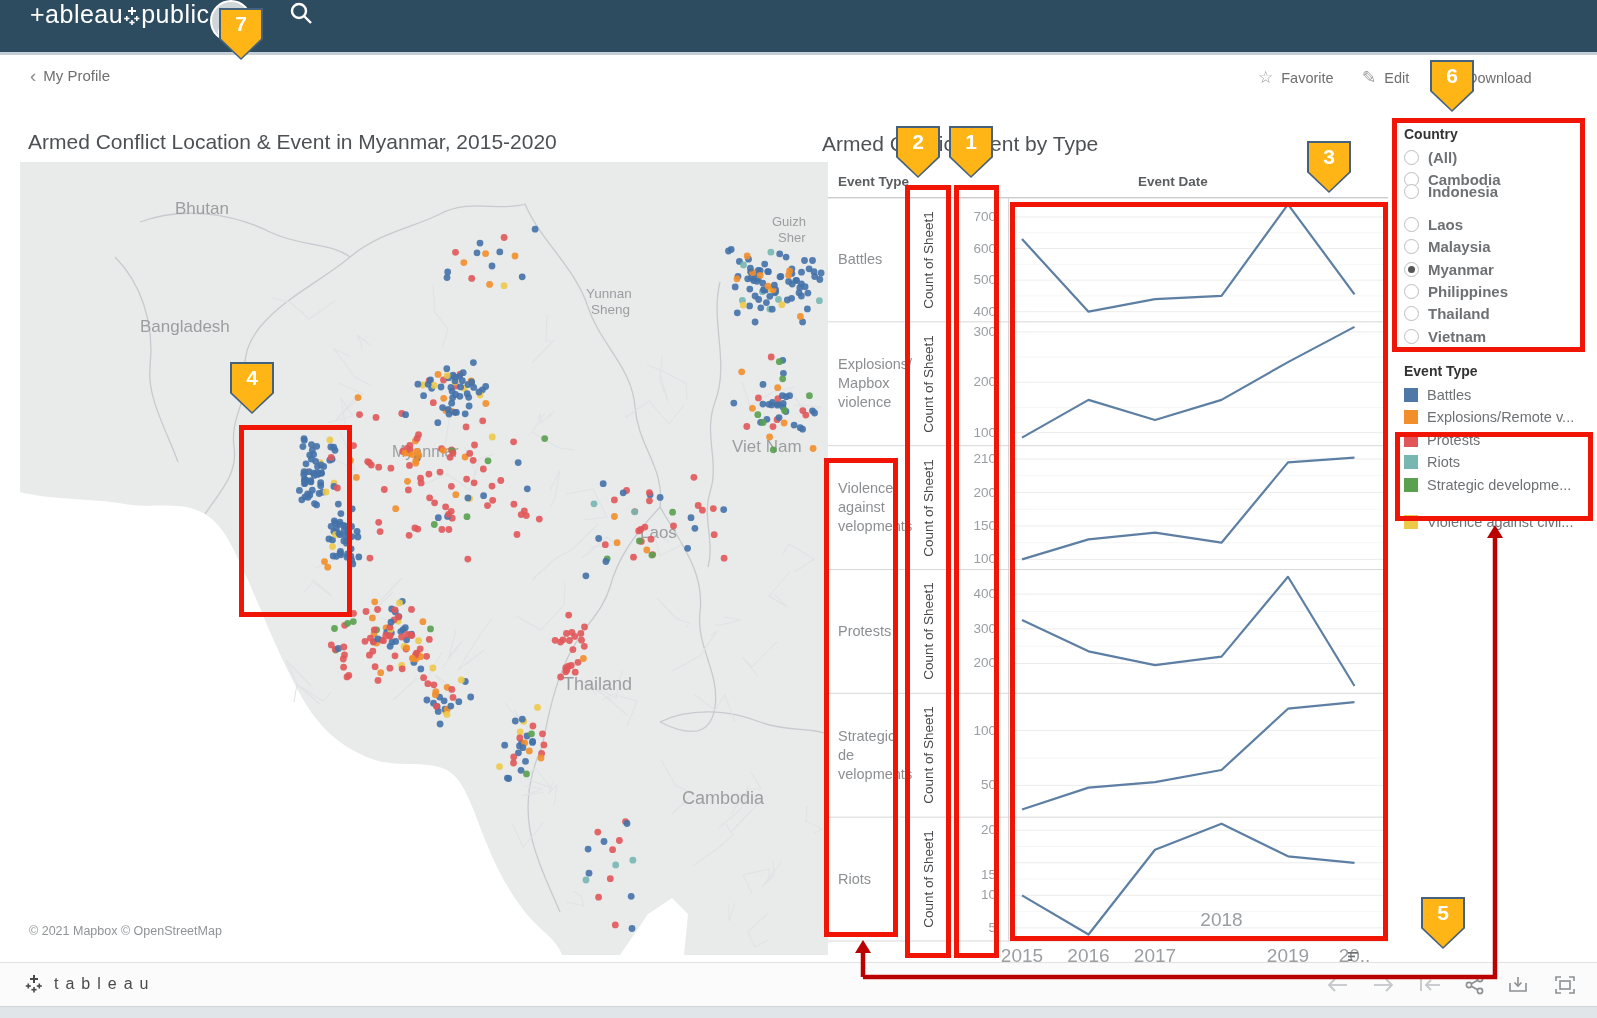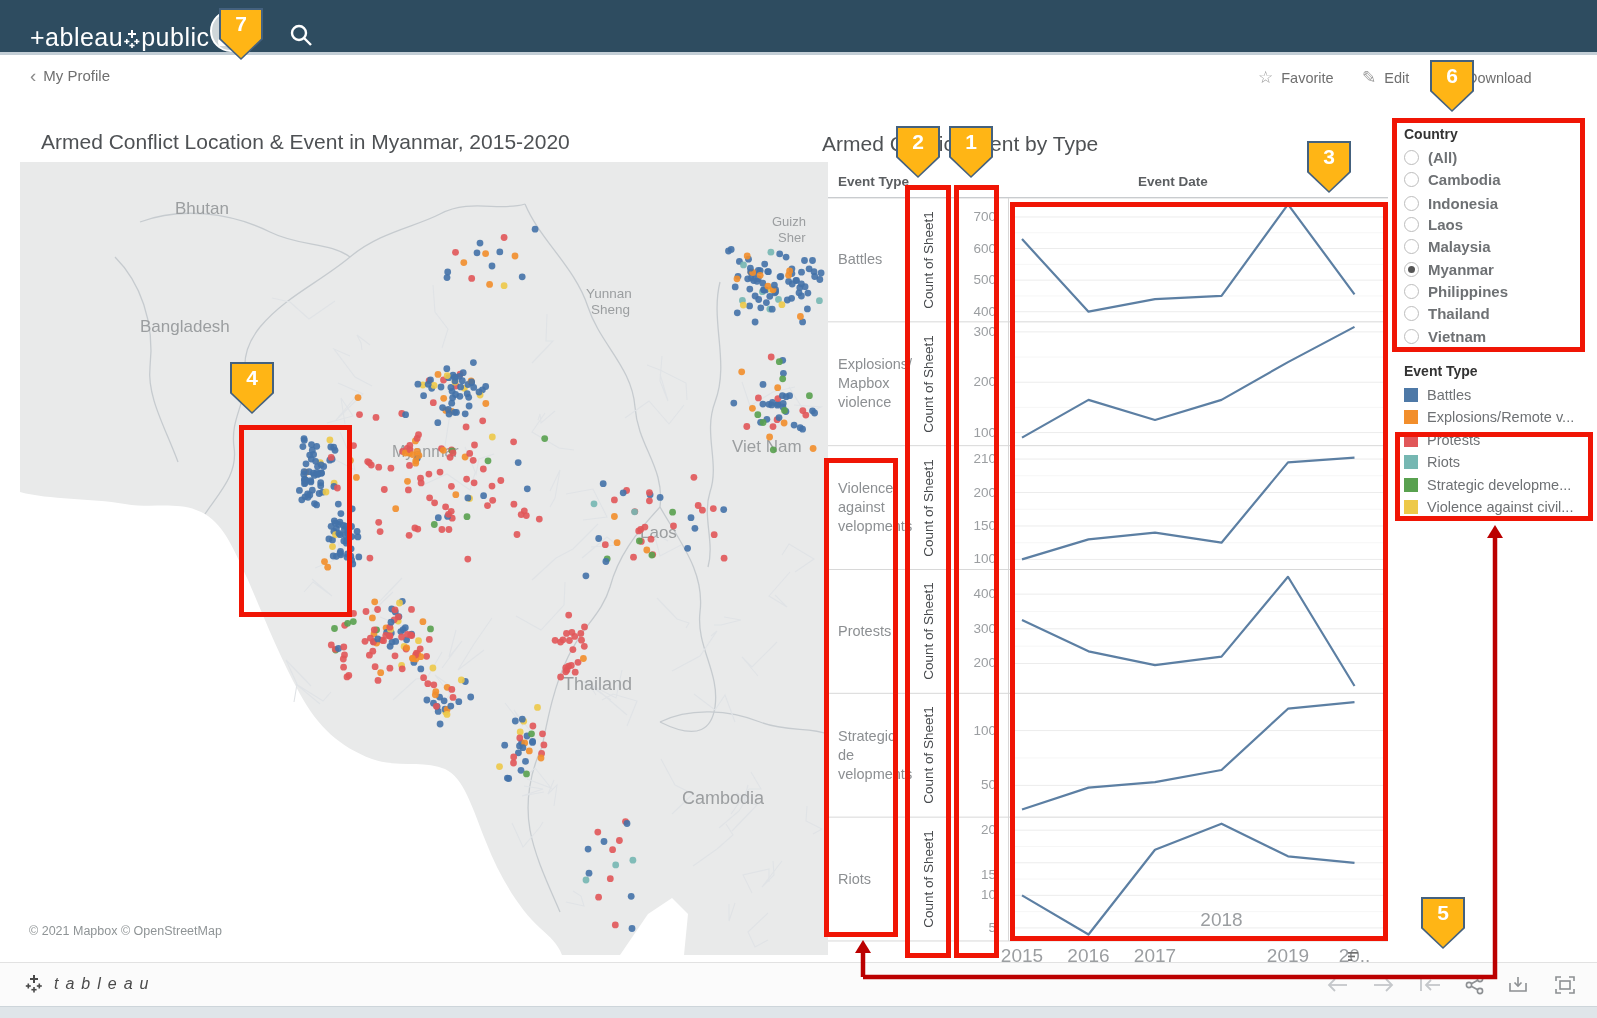--- a/index.html
+++ b/index.html
@@ -1,20 +1,20 @@
 <!DOCTYPE html>
 <html><head>
 <meta charset="utf-8">
 <style>
   html,body{margin:0;padding:0;background:#fff;}
   #app{position:relative;width:1597px;height:1018px;background:#fff;overflow:hidden;
        font-family:"Liberation Sans", sans-serif; -webkit-font-smoothing:antialiased;}
   
   .navbar{position:absolute;left:0;top:0;width:100%;height:55px;background:#2e4c60;
-          border-bottom:3px solid #c3ced6;display:flex;align-items:flex-end;box-sizing:border-box;z-index:5;}
+          border-bottom:3px solid #c3ced6;display:flex;align-items:flex-start;box-sizing:border-box;z-index:5;}
   .logo{display:flex;align-items:baseline;color:#fff;margin-left:30px;font-size:25px;letter-spacing:.5px;}
   .logo .lg-sparkle{position:relative;width:18px;height:22px;align-self:center;}
   .nav-menu{display:flex;gap:36px;margin-left:auto;margin-right:26px;}
   .nav-item{color:#fff;font-size:13px;font-weight:700;letter-spacing:.8px;cursor:pointer;}
   .nav-avatar{width:38px;height:38px;border-radius:50%;background:#cfd6d9;border:2px solid #fff;
               margin-right:36px;position:relative;overflow:hidden;}
   .nav-avatar svg{position:absolute;left:0;top:0;}
   .nav-search{margin-right:28px;cursor:pointer;}
   
   .profilebar{position:absolute;left:0;top:58px;width:100%;height:42px;background:#fff;}
@@ -38,21 +38,21 @@
   
   .panel-title{position:absolute;color:#333;font-size:14px;font-weight:700;}
   .radio-row{position:absolute;left:1404px;display:flex;align-items:center;gap:9px;cursor:pointer;height:20px;}
   .radio{width:15px;height:15px;border:1.5px solid #bdbdbd;border-radius:50%;box-sizing:border-box;background:#fff;flex:none;display:flex;align-items:center;justify-content:center;}
   .radio.sel::after{content:"";width:7px;height:7px;border-radius:50%;background:#555;display:block;}
   .radio-label{color:#6e7174;font-size:15px;font-weight:bold;}
   .legend-row{position:absolute;left:1404px;display:flex;align-items:center;gap:9px;cursor:pointer;height:20px;}
   .swatch{width:14px;height:14px;flex:none;}
   .legend-label{color:#6e7174;font-size:14.5px;white-space:nowrap;}
   
-  .toolbar{position:absolute;left:0;top:962px;width:100%;height:44px;background:#fbfbfb;border-top:1px solid #e2e2e2;box-sizing:border-box;font-style:italic;}
+  .toolbar{position:absolute;left:0;top:962px;width:100%;height:44px;background:#fbfbfb;border-top:1px solid #e2e2e2;box-sizing:border-box;}
   .tb-logo{position:absolute;left:24px;top:11px;display:flex;align-items:center;gap:10px;color:#4e4e4e;}
   .tb-logo .tb-word{font-size:16px;letter-spacing:7px;color:#4a4a4a;}
   .tb-ic{position:absolute;top:10px;width:24px;height:24px;display:flex;align-items:center;justify-content:center;cursor:pointer;}
   .bottom-strip{position:absolute;left:0;top:1006px;width:100%;height:12px;background:#dfe5e9;border-top:1px solid #cdd5da;box-sizing:border-box;}
   
   .ann-box{position:absolute;border:5px solid #f01505;box-sizing:border-box;pointer-events:none;z-index:40;}
   #ann-svg{position:absolute;left:0;top:0;width:1597px;height:1018px;pointer-events:none;z-index:41;}
   .marker{position:absolute;width:44px;height:52px;z-index:45;pointer-events:none;
           clip-path:polygon(0 0,100% 0,100% 60%,50% 100%,0 60%);background:#44617e;}
   .marker .m-in{position:absolute;left:2px;top:2px;right:2px;bottom:2px;
@@ -116,21 +116,21 @@
         <svg width="16" height="16" viewBox="0 0 16 16" fill="none" stroke="#9a9a9a" stroke-width="1.6">
           <path d="M3 9v4h10V9"></path>
             <line x1="8" y1="2" x2="8" y2="9"></line>
             <path d="M5 6.5 8 9.5 11 6.5"></path>
         </svg>
       </span>
       <span>Download</span>
     </div>
   </div>
 
-  <div class="viz-title" style="left:28px;top:130px;margin-left:13px;">Armed Conflict Location &amp; Event in Myanmar, 2015-2020</div>
+  <div class="viz-title" style="left:28px;top:130px;">Armed Conflict Location &amp; Event in Myanmar, 2015-2020</div>
 
   <div class="map-pane">
     <svg id="mapsvg" width="808" height="793" viewBox="0 0 808 793">
       <rect x="0" y="0" width="808" height="793" fill="#e9eaea"></rect>
 
       <path fill="#ffffff" d="M0,330 C30,338 70,336 105,342 C135,347 160,338 185,352 C205,364 215,390 228,418 C242,450 258,492 280,532 C298,565 320,585 352,597 C378,606 404,598 425,607 C444,616 452,645 466,680 C480,716 500,748 520,766 C530,775 538,782 542,793 L0,793 Z"></path>
       <path fill="#ffffff" d="M600,793 L628,752 L652,736 L668,752 L664,793 Z"></path>
 
       <g fill="none" stroke="#c6cbcf" stroke-width="1.3">
         <path d="M95,95 C120,120 135,160 130,205 C127,235 145,265 158,300"></path>
@@ -969,21 +969,21 @@
   <div class="panel-title" style="left:1404px;top:126px;">Country</div>
   <div id="country-options">
       <div class="radio-row" style="top:147px;">
         <span class="radio"></span>
         <span class="radio-label">(All)</span>
       </div>
       <div class="radio-row" style="top:169.4px;">
         <span class="radio"></span>
         <span class="radio-label">Cambodia</span>
       </div>
-      <div class="radio-row" style="top:193px;align-items:center;">
+      <div class="radio-row" style="top:181px;align-items:center;">
         <span class="radio"></span>
         <span class="radio-label">Indonesia</span>
       </div>
       <div class="radio-row" style="top:214.2px;">
         <span class="radio"></span>
         <span class="radio-label">Laos</span>
       </div>
       <div class="radio-row" style="top:236.6px;">
         <span class="radio"></span>
         <span class="radio-label">Malaysia</span>
@@ -1021,21 +1021,21 @@
         <span class="legend-label">Protests</span>
       </div>
       <div class="legend-row" style="top:452.2px;">
         <span class="swatch" style="background: rgb(118, 183, 178);"></span>
         <span class="legend-label">Riots</span>
       </div>
       <div class="legend-row" style="top:474.6px;">
         <span class="swatch" style="background: rgb(89, 161, 79);"></span>
         <span class="legend-label">Strategic developme...</span>
       </div>
-      <div class="legend-row" style="top:497px;">
+      <div class="legend-row" style="top:512px;">
         <span class="swatch" style="background: rgb(237, 201, 73);"></span>
         <span class="legend-label">Violence against civil...</span>
       </div>
     </div>
 
   <div class="toolbar">
     <div class="tb-logo">
       <svg width="20" height="20" viewBox="0 0 20 20">
         <g fill="#4a4a4a">
             <rect x="9" y="1" width="2" height="8"></rect>

